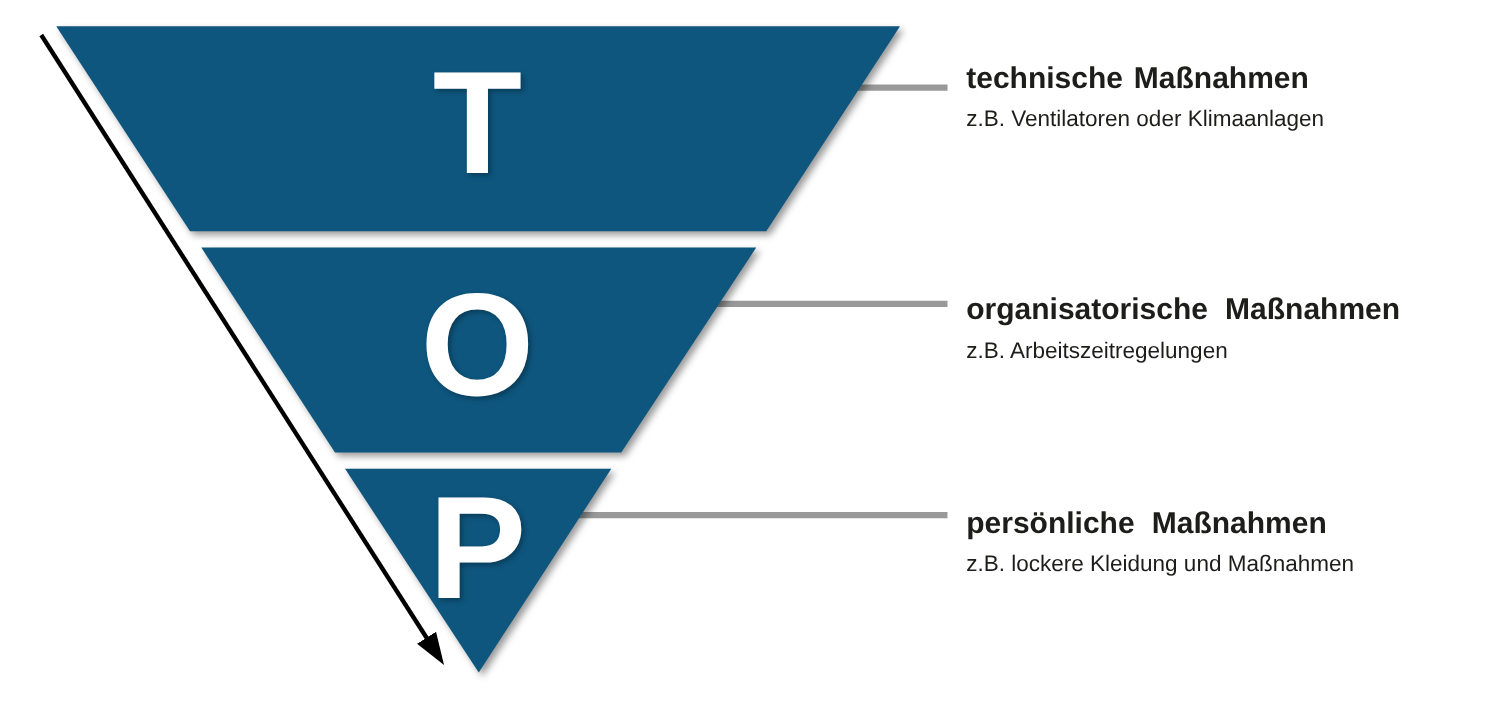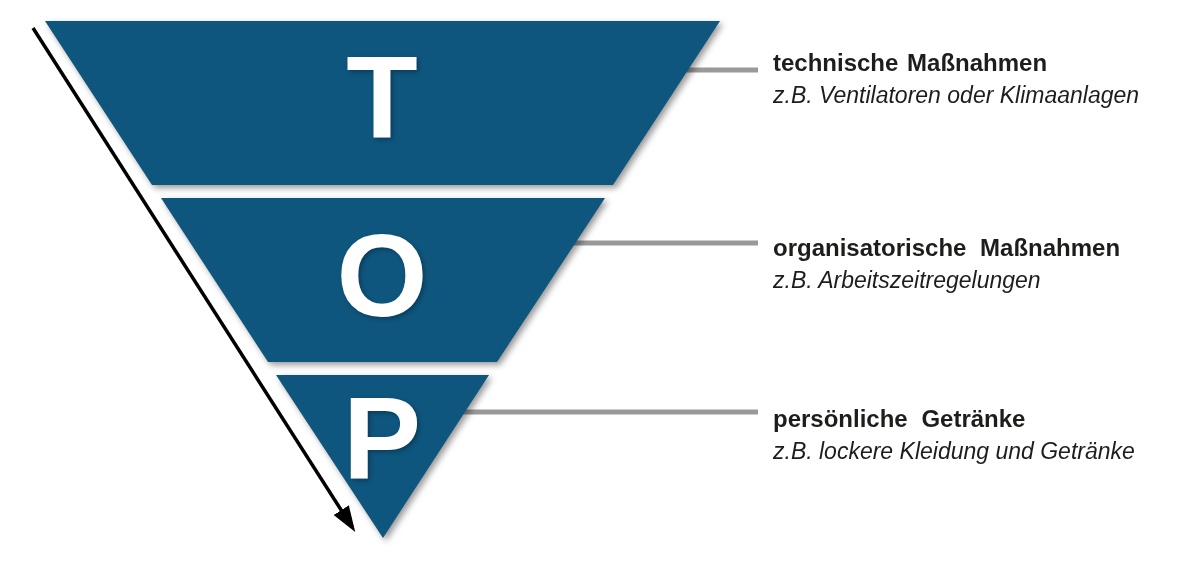--- a/index.html
+++ b/index.html
@@ -43,25 +43,24 @@
   .label{position:absolute;left:0;white-space:nowrap;}
   .label-title{
     font-size:24px;
     font-weight:bold;
     line-height:28px;
     color:var(--text-dark);
     word-spacing:2px;
   }
   .label.wide-space .label-title{word-spacing:7px;margin-top:12px;}
   .label-sub{
-    font-size:23px;
+    font-size:18px;
     line-height:27px;
     margin-top:5px;
     color:var(--text-dark);
-    font-style:italic;
   }
   .label-1{top:49px;}
   .label-2{top:222px;}
   .label-3{top:393px;}
 </style>
 </head>
 <body>
 
 <div class="stage">
 
@@ -90,18 +89,18 @@
   <div class="labels">
     <div class="label label-1">
       <div class="label-title">technische Maßnahmen</div>
       <div class="label-sub">z.B. Ventilatoren oder Klimaanlagen</div>
     </div>
     <div class="label label-2 wide-space">
       <div class="label-title">organisatorische Maßnahmen</div>
       <div class="label-sub">z.B. Arbeitszeitregelungen</div>
     </div>
     <div class="label label-3 wide-space">
-      <div class="label-title">persönliche Getränke</div>
-      <div class="label-sub">z.B. lockere Kleidung und Getränke</div>
+      <div class="label-title">persönliche Maßnahmen</div>
+      <div class="label-sub">z.B. lockere Kleidung und Maßnahmen</div>
     </div>
   </div>
 
 </div>
 
 </body></html>

